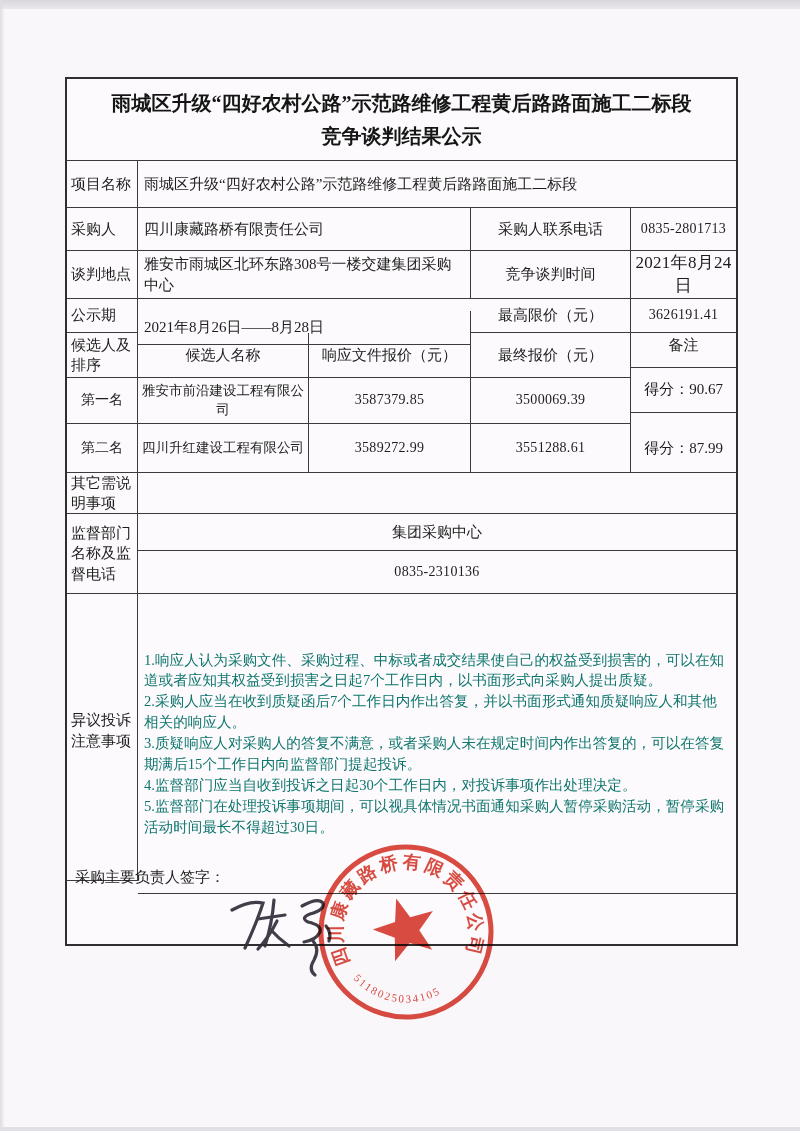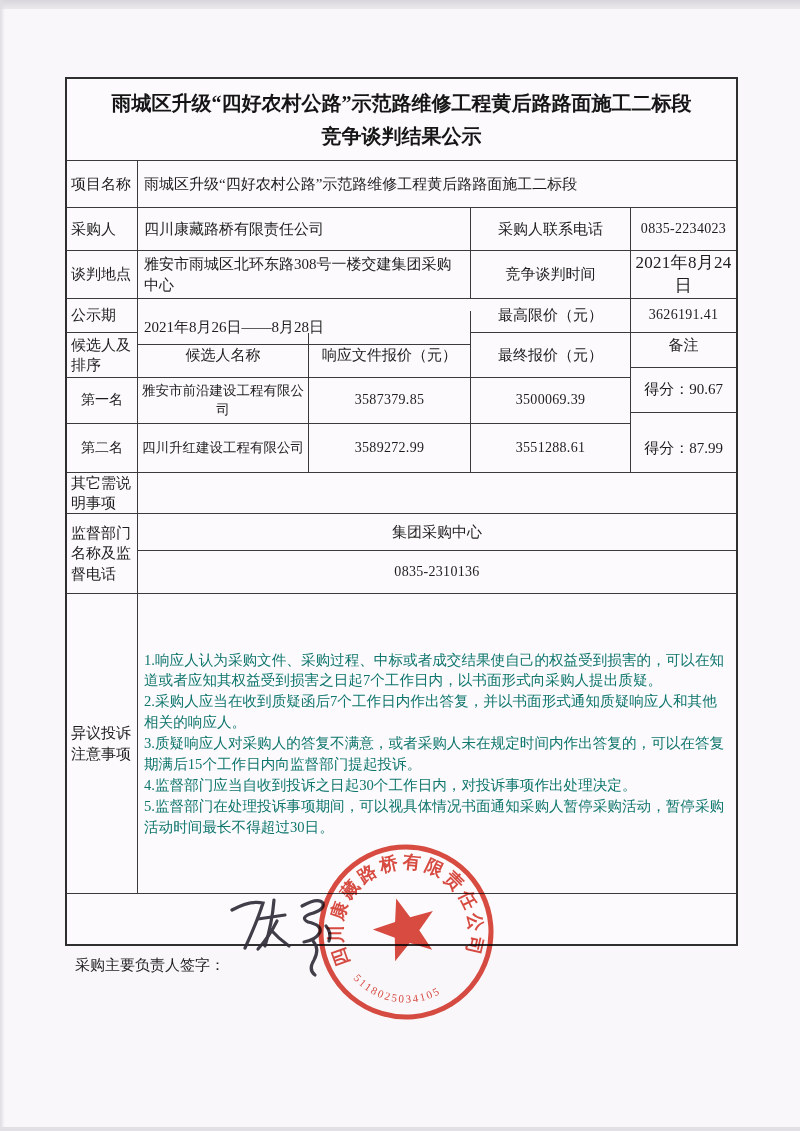--- a/index.html
+++ b/index.html
@@ -74,21 +74,21 @@
       <div>雨城区升级“四好农村公路”示范路维修工程黄后路路面施工二标段</div>
       <div>竞争谈判结果公示</div>
     </div>
 
     <div class="cell left" style="left:0;top:82px;width:71px;height:47px;">项目名称</div>
     <div class="cell left valpad no-right" style="left:71px;top:82px;width:598px;height:47px;">雨城区升级“四好农村公路”示范路维修工程黄后路路面施工二标段</div>
 
     <div class="cell left" style="left:0;top:129px;width:71px;height:43px;">采购人</div>
     <div class="cell left valpad" style="left:71px;top:129px;width:333px;height:43px;">四川康藏路桥有限责任公司</div>
     <div class="cell center" style="left:404px;top:129px;width:160px;height:43px;">采购人联系电话</div>
-    <div class="cell center num no-right" style="left:564px;top:129px;width:105px;height:43px;">0835-2234023</div>
+    <div class="cell center num no-right" style="left:564px;top:129px;width:105px;height:43px;">0835-2801713</div>
 
     <div class="cell left" style="left:0;top:172px;width:71px;height:48px;">谈判地点</div>
     <div class="cell left valpad" style="left:71px;top:172px;width:333px;height:48px;">雅安市雨城区北环东路308号一楼交建集团采购中心</div>
     <div class="cell center" style="left:404px;top:172px;width:160px;height:48px;">竞争谈判时间</div>
     <div class="cell center num no-right" style="left:564px;top:172px;width:105px;height:48px;font-size:17px;">2021年8月24日</div>
 
     <div class="cell left" style="left:0;top:220px;width:71px;height:34px;">公示期</div>
     <div class="cell left valpad" style="left:71px;top:232px;width:333px;height:34px;">2021年8月26日——8月28日</div>
     <div class="cell center" style="left:404px;top:220px;width:160px;height:34px;">最高限价（元）</div>
     <div class="cell center num no-right" style="left:564px;top:220px;width:105px;height:34px;">3626191.41</div>
@@ -111,32 +111,32 @@
     <div class="cell center num" style="left:404px;top:345px;width:160px;height:49px;">3551288.61</div>
     <div class="cell center no-right" style="left:564px;top:345px;width:105px;height:49px;">得分：87.99</div>
 
     <div class="cell left" style="left:0;top:394px;width:71px;height:41px;">其它需说明事项</div>
     <div class="cell left valpad no-right" style="left:71px;top:394px;width:598px;height:41px;"></div>
 
     <div class="cell left" style="left:0;top:435px;width:71px;height:80px;">监督部门名称及监督电话</div>
     <div class="cell center no-right" style="left:71px;top:435px;width:598px;height:37px;">集团采购中心</div>
     <div class="cell center num no-right" style="left:71px;top:472px;width:598px;height:43px;">0835-2310136</div>
 
-    <div class="cell left" style="left:0;top:515px;width:71px;height:300px;">异议投诉注意事项</div>
+    <div class="cell left" style="left:0;top:502px;width:71px;height:300px;">异议投诉注意事项</div>
     <div class="cell no-right" style="left:71px;top:515px;width:598px;height:300px;">
       <div class="objection-text">
         <div>1.响应人认为采购文件、采购过程、中标或者成交结果使自己的权益受到损害的，可以在知道或者应知其权益受到损害之日起7个工作日内，以书面形式向采购人提出质疑。</div>
         <div>2.采购人应当在收到质疑函后7个工作日内作出答复，并以书面形式通知质疑响应人和其他相关的响应人。</div>
         <div>3.质疑响应人对采购人的答复不满意，或者采购人未在规定时间内作出答复的，可以在答复期满后15个工作日内向监督部门提起投诉。</div>
         <div>4.监督部门应当自收到投诉之日起30个工作日内，对投诉事项作出处理决定。</div>
         <div>5.监督部门在处理投诉事项期间，可以视具体情况书面通知采购人暂停采购活动，暂停采购活动时间最长不得超过30日。</div>
       </div>
     </div>
 
-    <div class="cell left no-right no-bottom" style="left:0;top:862px;width:669px;height:49px;padding-left:8px;">
+    <div class="cell left no-right no-bottom" style="left:0;top:774px;width:669px;height:49px;padding-left:8px;">
       <span class="sig-label">采购主要负责人签字：</span>
     </div>
   </div>
 
   <svg class="signature-svg" width="130" height="95" viewBox="0 0 130 95">
     <g fill="none" stroke="#332f3a" stroke-width="3.2" stroke-linecap="round" opacity="0.92">
       <path d="M14 24 Q32 14 45 17 Q39 36 27 62"></path>
       <path d="M56 14 Q54 38 47 60"></path>
       <path d="M40 33 L67 29"></path>
       <path d="M59 35 Q51 51 40 63"></path>

